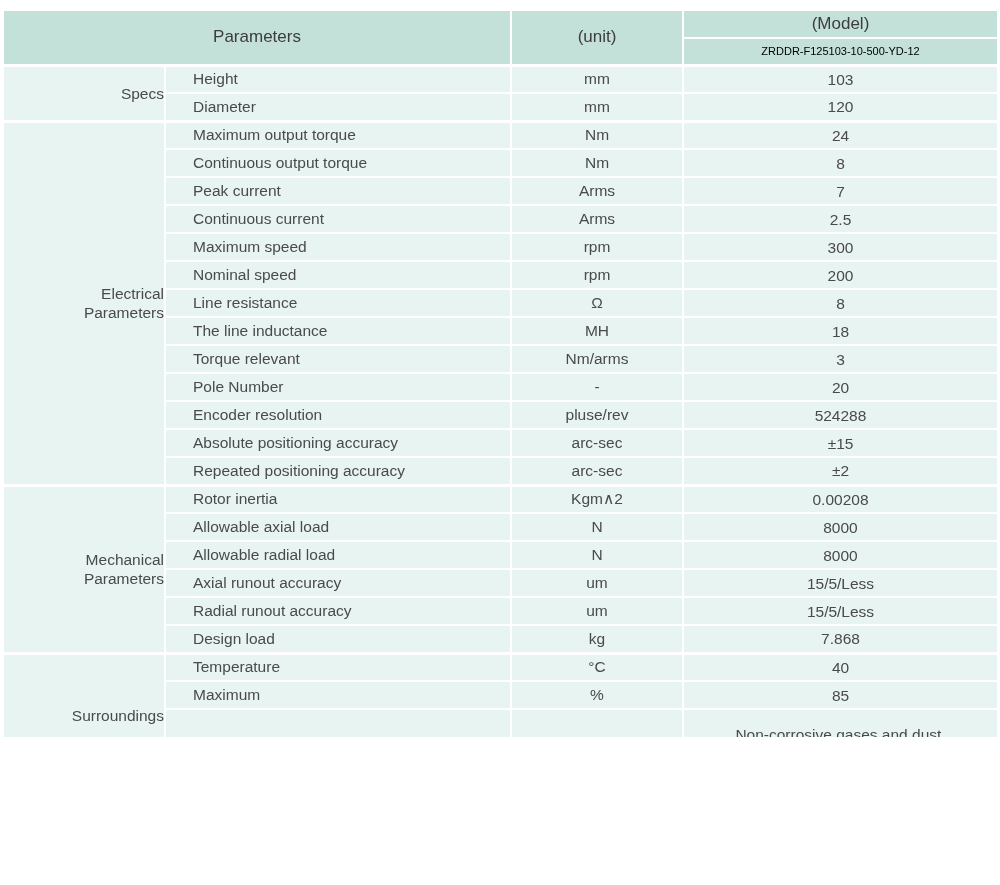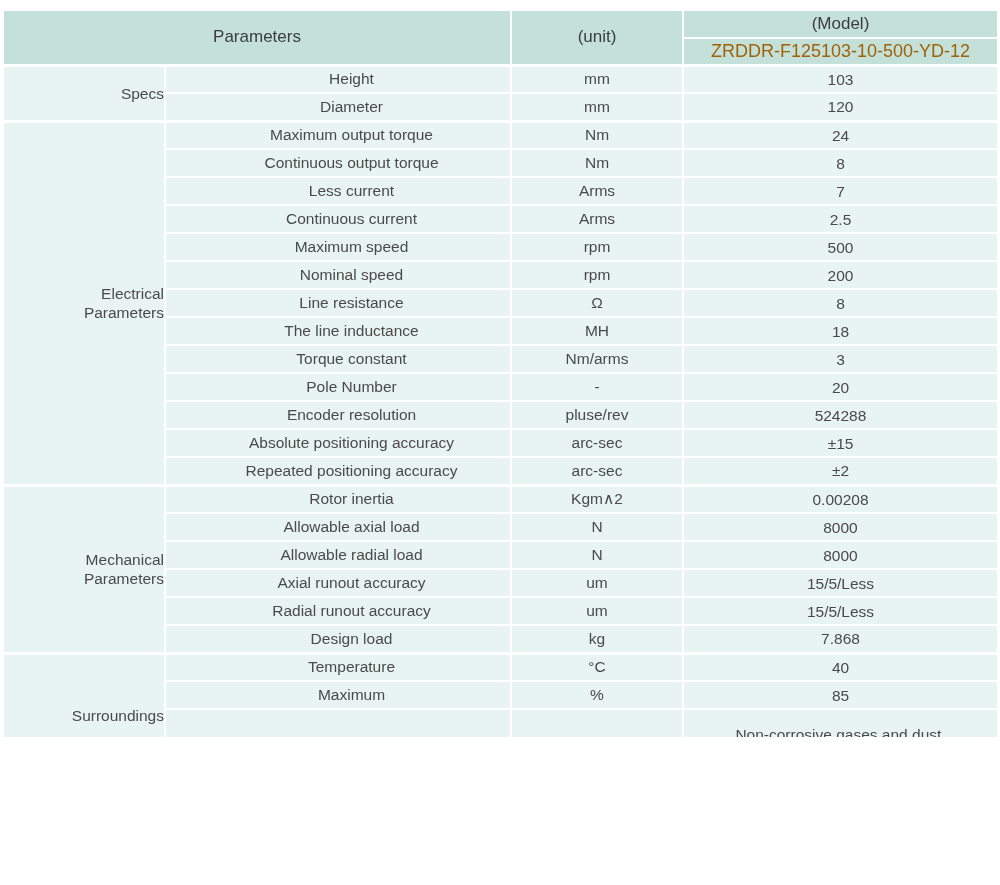--- a/index.html
+++ b/index.html
@@ -28,35 +28,35 @@
   
   thead th {
     background: #c3e0d9;
     color: #3d3d3d;
     font-size: 17px;
     text-align: center;
   }
   th.params-h { height: 55px; }
   th.unit-h   { }
   th.model-h  { height: 27px; border-bottom-width: 2px; }
-  th.model-no { height: 26px; font-size: 18px; color: #a16207; }
+  th.model-no { height: 26px; font-size: 11px; color: #000000; }
   
   tbody td {
     background: #e8f4f1;
     color: #4a4a4a;
     font-size: 15.5px;
     height: 28px;
   }
   td.group-cell {
     text-align: right;
     white-space: pre-line;
     line-height: 19px;
   }
   td.param-cell {
-    text-align: center;
+    text-align: left;
     padding-left: 27px;
     margin-top: 15px;
   }
   td.unit-cell, td.value-cell {
     text-align: center;
   }
   td.value-cell {
     white-space: pre-line;
     line-height: 19px;
   }
@@ -111,51 +111,51 @@
           <td class="param-cell">Maximum output torque</td>
           <td class="unit-cell">Nm</td>
           <td class="value-cell">24</td>
         </tr>
         <tr>
           <td class="param-cell">Continuous output torque</td>
           <td class="unit-cell">Nm</td>
           <td class="value-cell">8</td>
         </tr>
         <tr>
-          <td class="param-cell">Less current</td>
+          <td class="param-cell">Peak current</td>
           <td class="unit-cell">Arms</td>
           <td class="value-cell">7</td>
         </tr>
         <tr>
           <td class="param-cell">Continuous current</td>
           <td class="unit-cell">Arms</td>
           <td class="value-cell">2.5</td>
         </tr>
         <tr>
           <td class="param-cell">Maximum speed</td>
           <td class="unit-cell">rpm</td>
-          <td class="value-cell">500</td>
+          <td class="value-cell">300</td>
         </tr>
         <tr>
           <td class="param-cell">Nominal speed</td>
           <td class="unit-cell">rpm</td>
           <td class="value-cell">200</td>
         </tr>
         <tr>
           <td class="param-cell">Line resistance</td>
           <td class="unit-cell">Ω</td>
           <td class="value-cell">8</td>
         </tr>
         <tr>
           <td class="param-cell">The line inductance</td>
           <td class="unit-cell">MH</td>
           <td class="value-cell">18</td>
         </tr>
         <tr>
-          <td class="param-cell">Torque constant</td>
+          <td class="param-cell">Torque relevant</td>
           <td class="unit-cell">Nm/arms</td>
           <td class="value-cell">3</td>
         </tr>
         <tr>
           <td class="param-cell">Pole Number</td>
           <td class="unit-cell">-</td>
           <td class="value-cell">20</td>
         </tr>
         <tr>
           <td class="param-cell">Encoder resolution</td>

